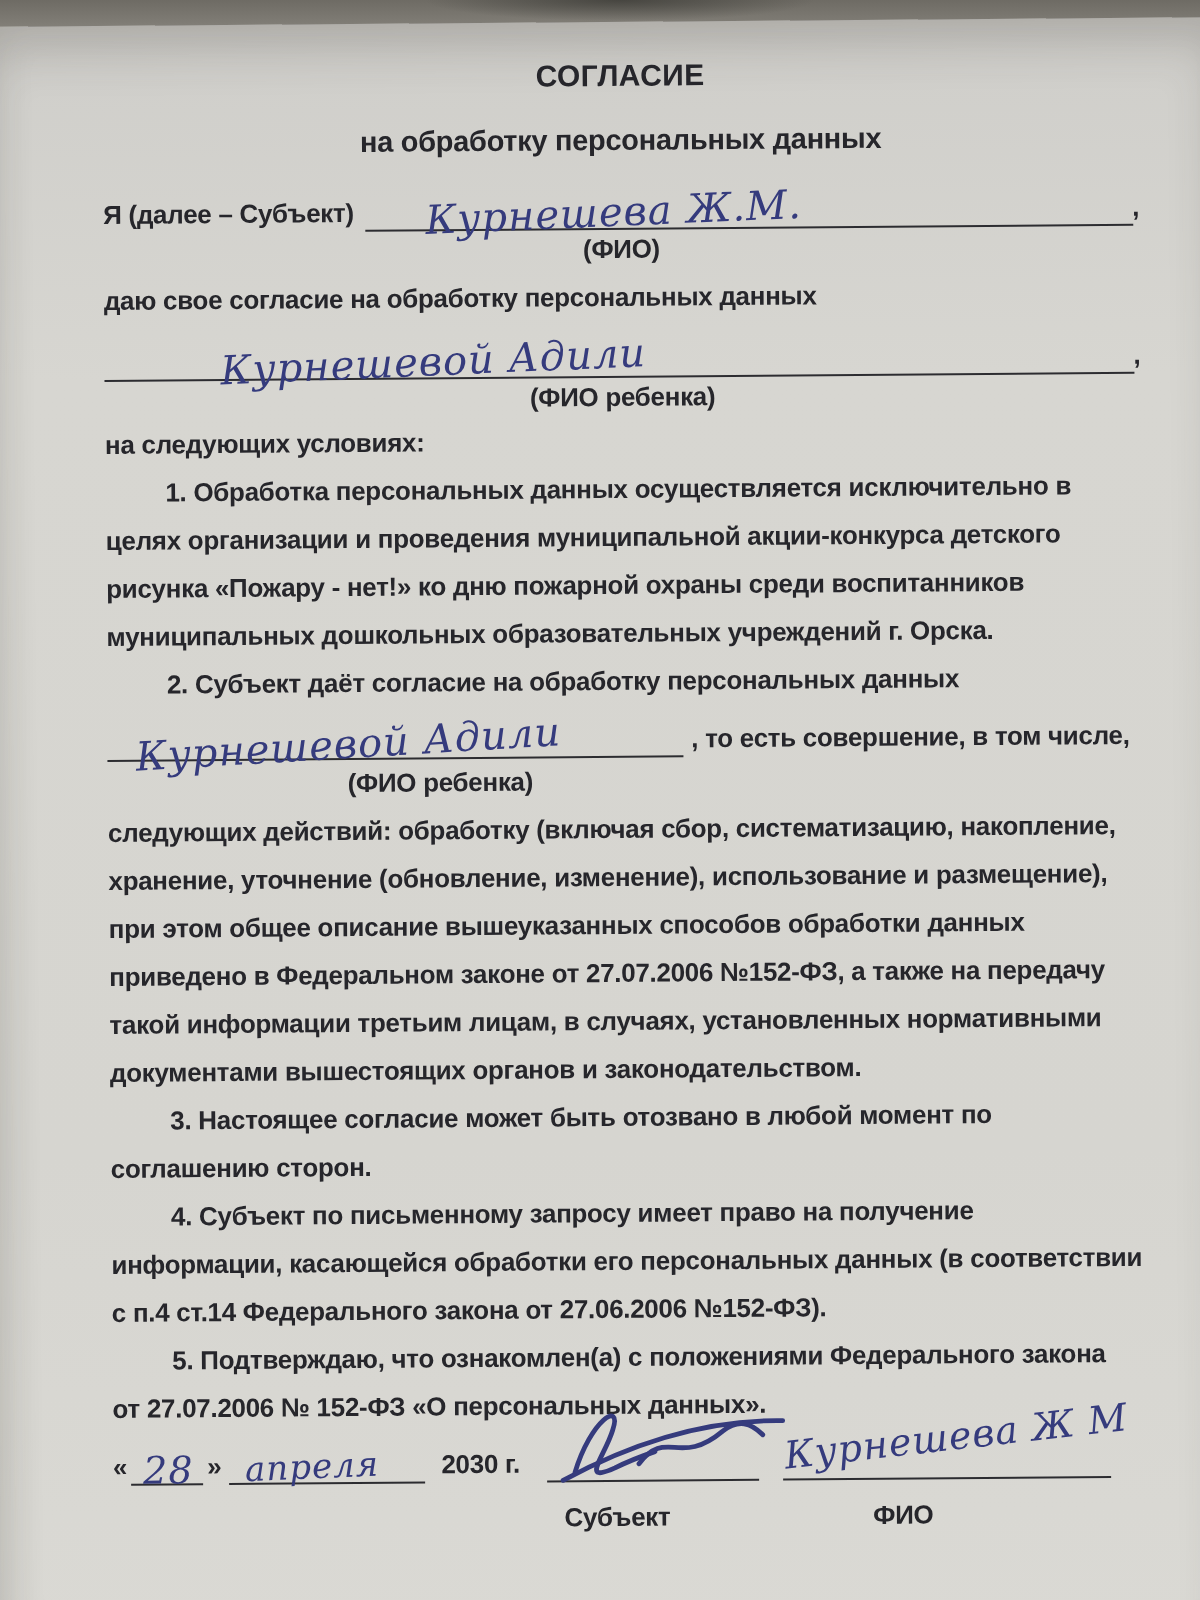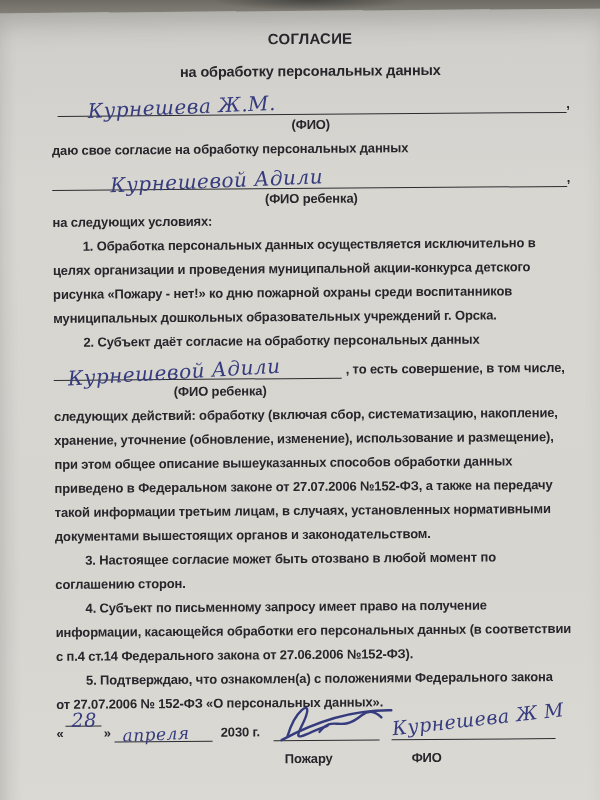--- a/index.html
+++ b/index.html
@@ -57,48 +57,49 @@
   .child-hand{position:absolute;left:58px;bottom:-4px;font-size:20px;transform:rotate(-2deg);}
   
   .c2-row{height:26px;}
   .c2-blank{width:288px;height:18px;}
   .c2-hand{position:absolute;left:14px;bottom:-5px;font-size:20px;transform:rotate(-3deg);}
   .c2-suffix{margin-left:4px;line-height:18px;}
   .c2-caption{padding-left:120px;height:24px;line-height:24px;}
   
   .date-row{height:26px;margin-top:0;}
   .q{line-height:18px;}
-  .day-blank{width:36px;height:18px;margin:16px 2px;}
+  .day-blank{width:36px;height:18px;margin:0 2px;}
   .day-hand{position:absolute;left:6px;bottom:-5px;font-size:19px;}
   .month-blank{width:98px;height:18px;margin-left:4px;}
   .month-hand{position:absolute;left:8px;bottom:-3px;font-size:17px;transform:rotate(-2deg);}
   .year{margin-left:8px;line-height:18px;}
   .sig-blank{width:106px;height:18px;margin-left:14px;}
   .sig-svg{position:absolute;left:4px;bottom:-6px;}
   .fio-blank{width:164px;height:18px;margin-left:12px;}
   .fio-hand{position:absolute;left:2px;bottom:0px;font-size:19px;transform:rotate(-6deg);transform-origin:left bottom;}
   
   .captions-row{position:relative;height:20px;margin-top:10px;}
   .cap-sign{position:absolute;left:192px;width:120px;text-align:center;}
-  .cap-fio{position:absolute;left:330px;width:80px;text-align:center;}
+  .cap-fio{position:absolute;left:330px;width:80px;text-align:right;}
 </style>
 </head>
 <body>
 
 <div class="bg-top"></div>
 <div class="bg-blotch"></div>
 <div class="table-edge"></div>
 
 <div class="paper">
   <div class="doc">
 
     <div class="title">СОГЛАСИЕ</div>
     <div class="subtitle">на обработку персональных данных</div>
 
     <div class="row subject-row">
+      <span style="line-height:18px;">Я (далее – Субъект)</span>
       <span class="blank subject-blank">
         <span class="hand subject-hand">Курнешева Ж.М.</span>
       </span>
       <span class="q">,</span>
     </div>
     <div class="caption center">(ФИО)</div>
 
     <div class="line" style="margin-top:2px;">даю свое согласие на обработку персональных данных</div>
 
     <div class="row child-row">
@@ -170,18 +171,18 @@
             <path d="M42 34 C56 16, 62 36, 84 18 C92 12, 98 14, 104 20"></path>
           </g>
         </svg>
       </span>
       <span class="blank fio-blank">
         <span class="hand fio-hand">Курнешева Ж М</span>
       </span>
     </div>
 
     <div class="captions-row">
-      <span class="cap-sign">Пожару</span>
+      <span class="cap-sign">Субъект</span>
       <span class="cap-fio">ФИО</span>
     </div>
 
   </div>
 </div>
 
 </body></html>

